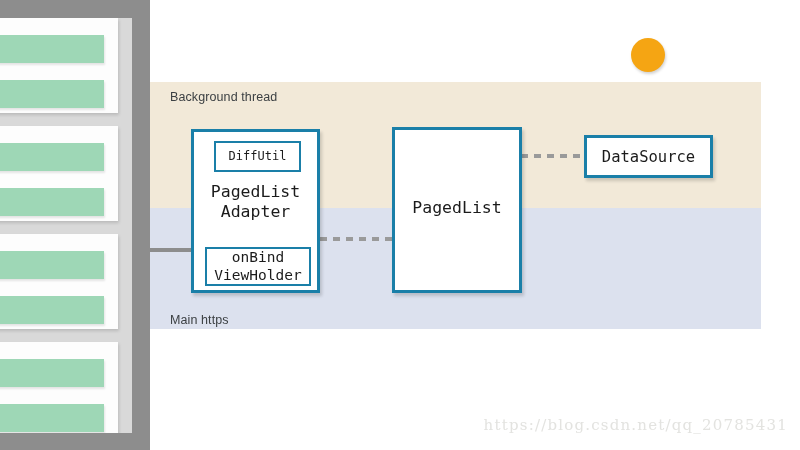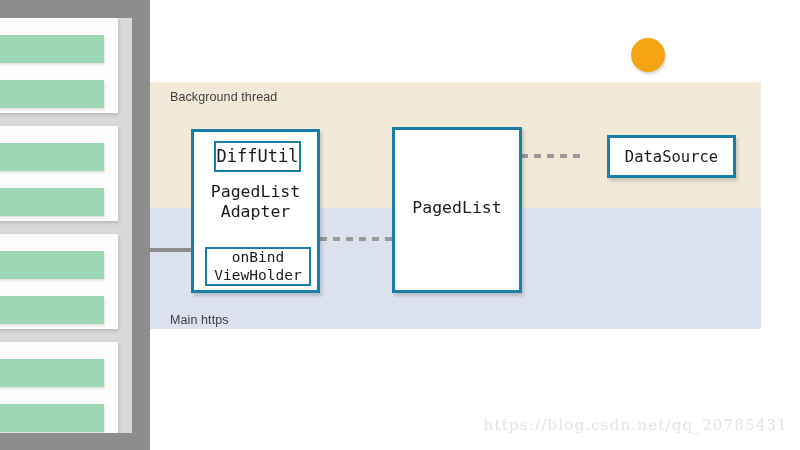--- a/index.html
+++ b/index.html
@@ -122,31 +122,31 @@
   .mono {
     font-family: "DejaVu Sans Mono", "Liberation Mono", monospace;
     color: #1b1b1b;
     text-align: center;
     line-height: 1.22;
     white-space: pre-line;
   }
 
   #box-adapter { left: 41px;  top: 129px; width: 129px; height: 164px; }
   #box-pagedlist { left: 242px; top: 127px; width: 130px; height: 166px; }
-  #box-datasource { left: 434px; top: 135px; width: 129px; height: 43px; margin-left: 23px; }
+  #box-datasource { left: 434px; top: 135px; width: 129px; height: 43px; }
 
   #inner-diffutil { left: 20px; top: 9px;  width: 87px; height: 31px; }
   #inner-onbind   { left: 11px; top: 115px; width: 106px; height: 39px; }
 
   #txt-adapter {
     position: absolute;
     left: 0; right: 0; top: 50px;
     font-size: 16.5px;
   }
-  #txt-diffutil  { font-size: 17px; }
+  #txt-diffutil  { font-size: 12px; }
   #txt-onbind    { font-size: 14.5px; }
   #txt-pagedlist {
     position: absolute;
     left: 0; right: 0; top: 68px;
     font-size: 16.5px;
   }
   #txt-datasource {
     position: absolute;
     left: 0; right: 0; top: 10px;
     font-size: 15.5px;

